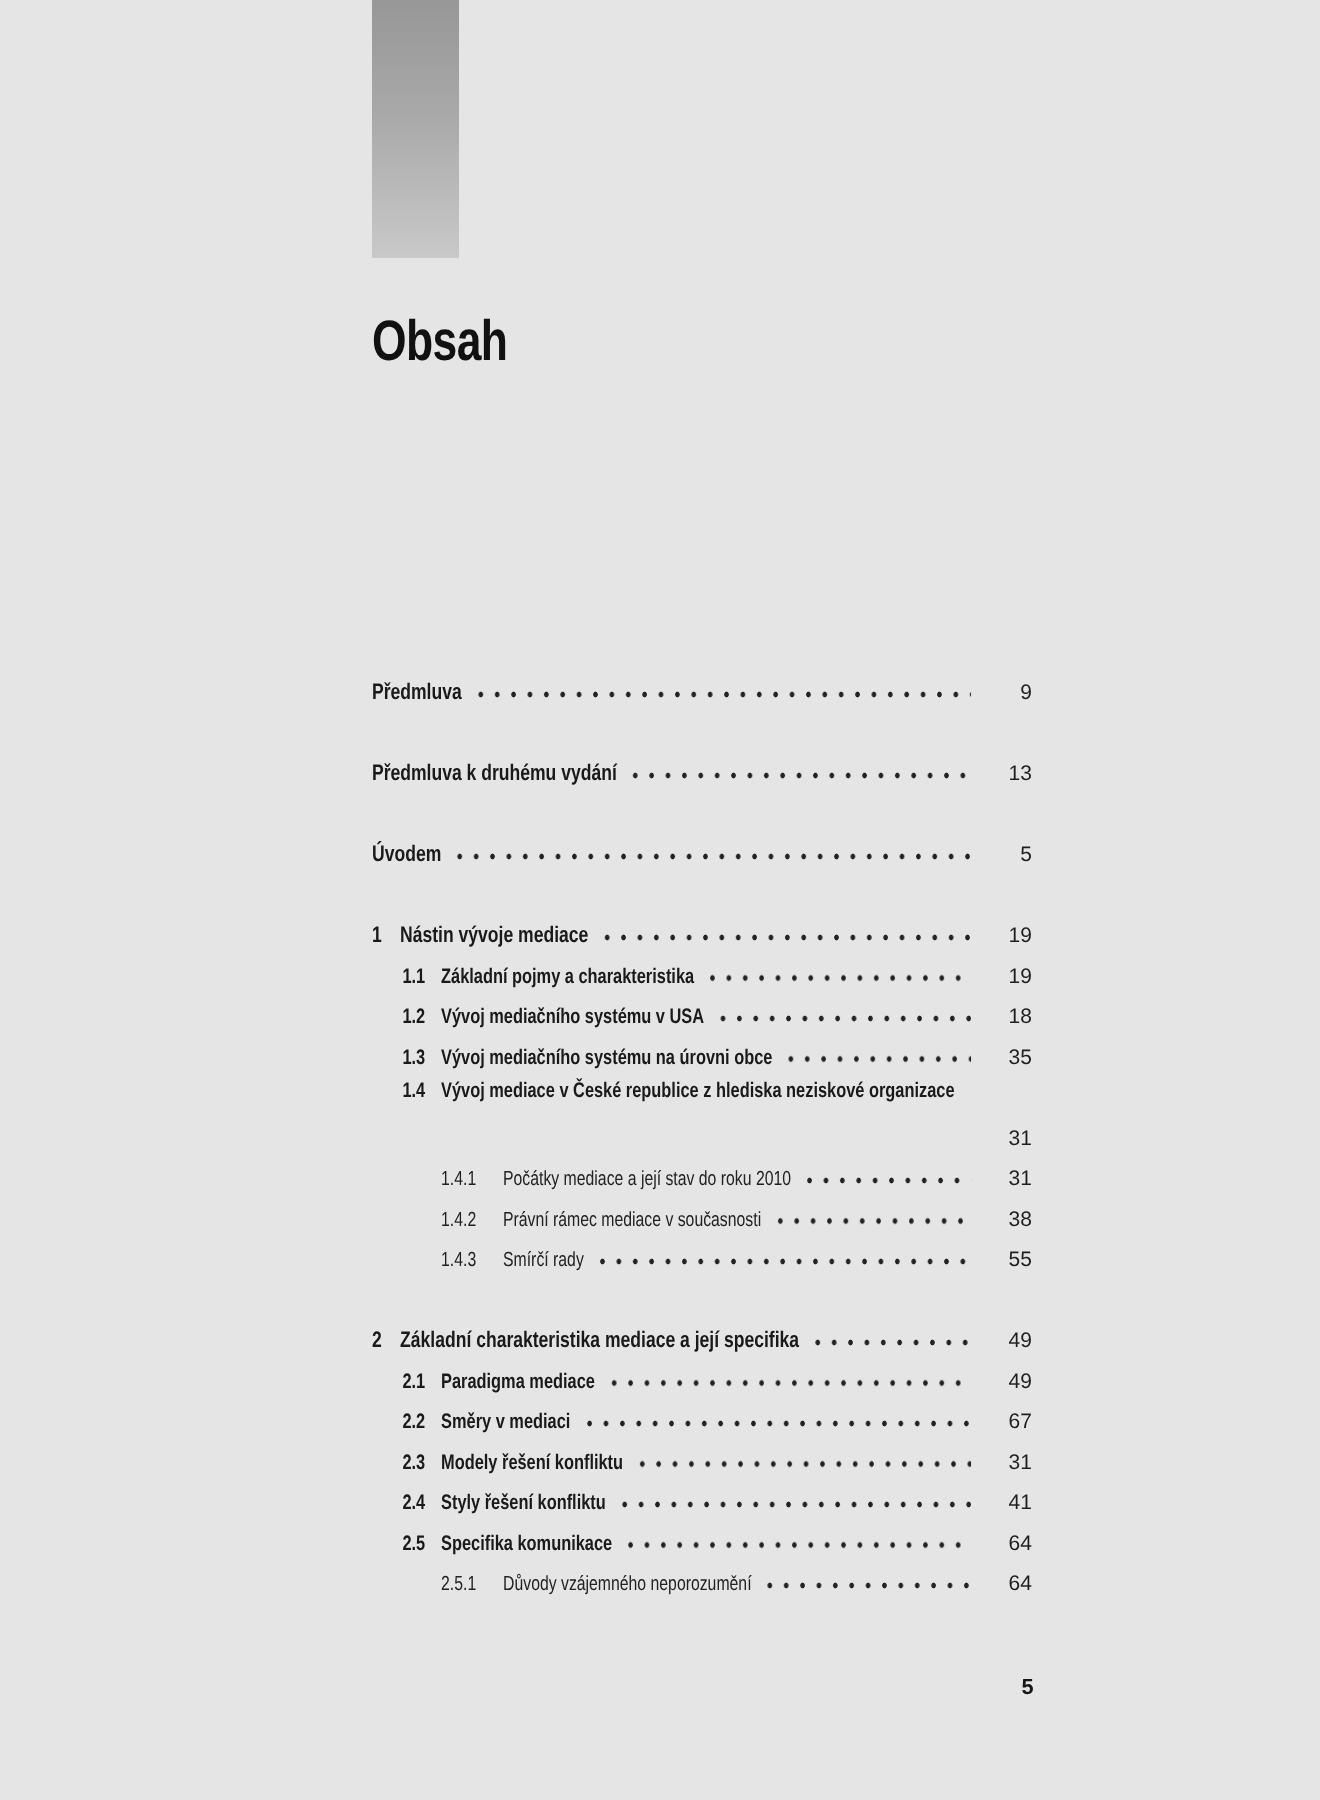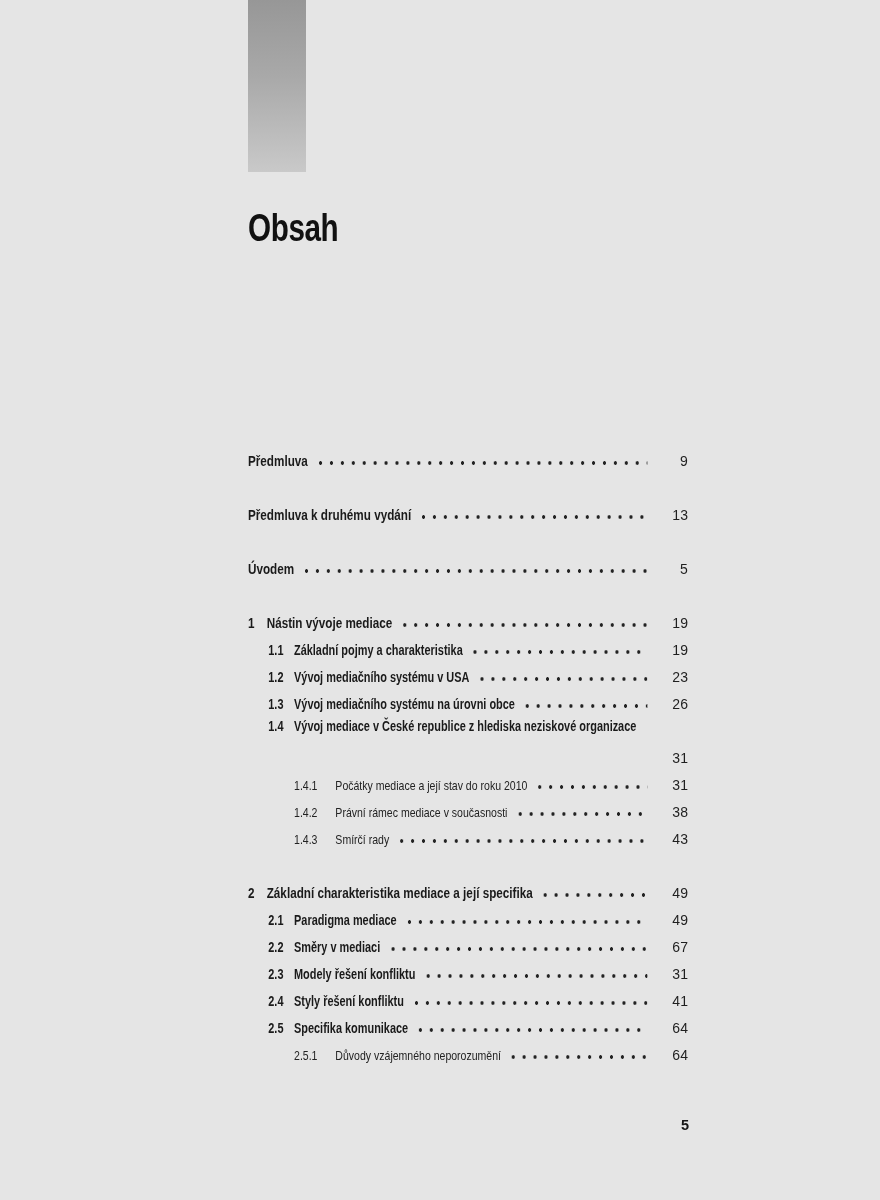--- a/index.html
+++ b/index.html
@@ -147,27 +147,27 @@
       <div class="row section">
     <span class="num">1.1</span>
     <span class="title">Základní pojmy a charakteristika</span>
     <span class="dots"></span>
     <span class="pg">19</span>
   </div>
       <div class="row section">
     <span class="num">1.2</span>
     <span class="title">Vývoj mediačního systému v USA</span>
     <span class="dots"></span>
-    <span class="pg">23</span>
+    <span class="pg">18</span>
   </div>
       <div class="row section">
     <span class="num">1.3</span>
     <span class="title">Vývoj mediačního systému na úrovni obce</span>
     <span class="dots"></span>
-    <span class="pg">26</span>
+    <span class="pg">35</span>
   </div>
       <div class="row section">
     <span class="num">1.4</span>
     <span class="title">Vývoj mediace v České republice z hlediska neziskové organizace</span>
 
   </div>
       <div class="row pgline">
 
     <span class="dots invisible spacer"></span>
     <span class="pg">31</span>
@@ -181,21 +181,21 @@
       <div class="row subsection">
     <span class="num">1.4.2</span>
     <span class="title">Právní rámec mediace v současnosti</span>
     <span class="dots"></span>
     <span class="pg">38</span>
   </div>
       <div class="row subsection">
     <span class="num">1.4.3</span>
     <span class="title">Smírčí rady</span>
     <span class="dots"></span>
-    <span class="pg">43</span>
+    <span class="pg">55</span>
   </div>
       <div class="row chapter">
     <span class="num">2</span>
     <span class="title">Základní charakteristika mediace a její specifika</span>
     <span class="dots"></span>
     <span class="pg">49</span>
   </div>
       <div class="row section">
     <span class="num">2.1</span>
     <span class="title">Paradigma mediace</span>

